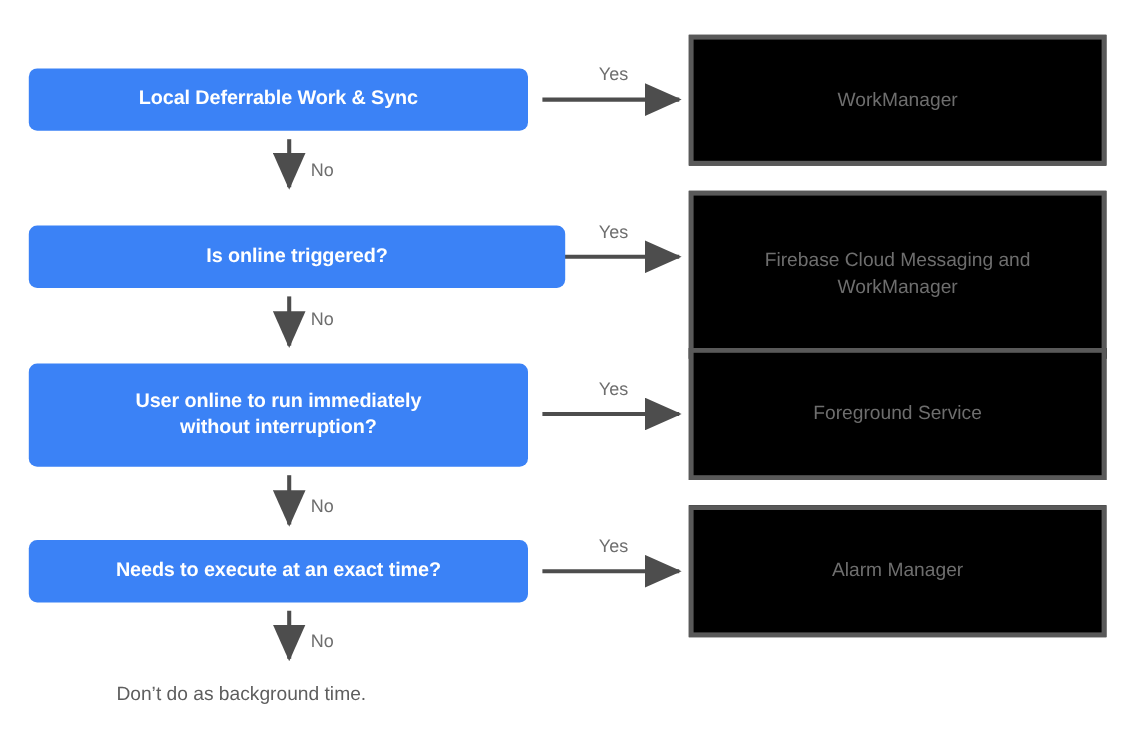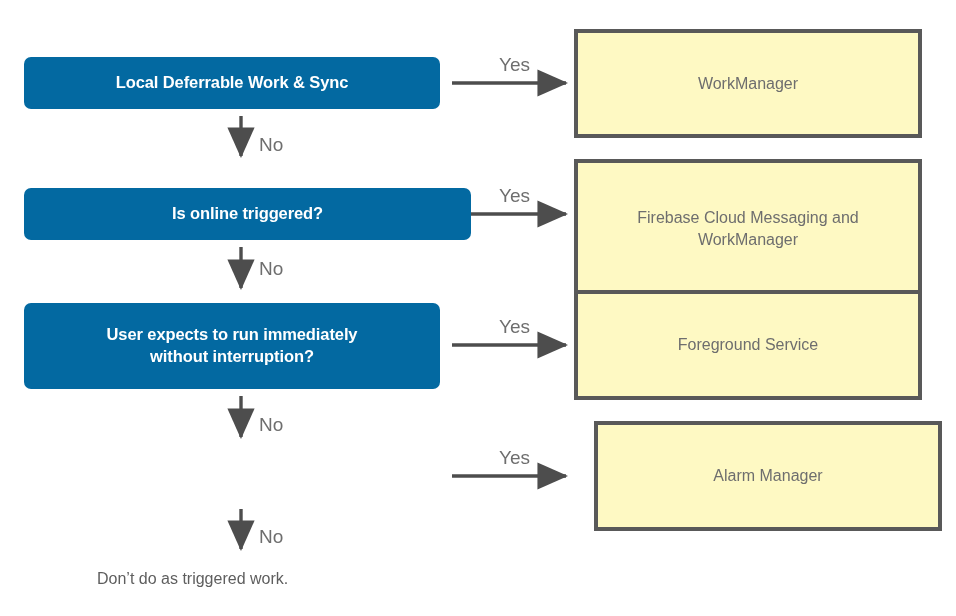--- a/index.html
+++ b/index.html
@@ -10,58 +10,58 @@
   #canvas {
     position: relative;
     width: 956px;
     height: 616px;
     background: #ffffff;
     font-family: "Liberation Sans", sans-serif;
     overflow: hidden;
   }
   .decision-box {
     position: absolute;
-    background: #0369a1;
+    background: #3b82f6;
     border-radius: 7px;
     display: flex;
     align-items: center;
     justify-content: center;
     box-sizing: border-box;
     padding: 4px 14px;
   }
   .decision-label {
     color: #ffffff;
     font-weight: bold;
     font-size: 16.5px;
     line-height: 1.32;
     text-align: center;
     letter-spacing: -0.1px;
     white-space: pre-line;
   }
   .result-box {
     position: absolute;
-    background: #fef9c3;
+    background: #000000;
     border: 4px solid #595959;
     display: flex;
     align-items: center;
     justify-content: center;
     box-sizing: border-box;
     padding: 4px 12px;
   }
   .result-label {
     color: #6e6e6e;
     font-size: 16px;
     line-height: 1.35;
     text-align: center;
     white-space: pre-line;
   }
   .edge-label {
     position: absolute;
     color: #6e6e6e;
-    font-size: 19px;
+    font-size: 15px;
     line-height: 1;
     white-space: nowrap;
   }
   .terminal-text {
     position: absolute;
     color: #5e5e5e;
     font-size: 16px;
     line-height: 1;
     white-space: nowrap;
   }
@@ -99,47 +99,50 @@
 
   <div class="decision-box" style="left:24px; top:57px; width:416px; height:52px;">
     <span class="decision-label">Local Deferrable Work &amp; Sync</span>
   </div>
 
   <div class="decision-box" style="left:24px; top:188px; width:447px; height:52px;">
     <span class="decision-label">Is online triggered?</span>
   </div>
 
   <div class="decision-box" style="left:24px; top:303px; width:416px; height:86px;">
-    <span class="decision-label">User expects to run immediately
+    <span class="decision-label">User online to run immediately
 without interruption?</span>
   </div>
 
+  <div class="decision-box" style="left:24px; top:450px; width:416px; height:52px;">
+    <span class="decision-label">Needs to execute at an exact time?</span>
+  </div>
 
   <div class="result-box" style="left:574px; top:29px; width:348px; height:109px;">
     <span class="result-label">WorkManager</span>
   </div>
 
   <div class="result-box" style="left:574px; top:159px; width:348px; height:140px;">
     <span class="result-label">Firebase Cloud Messaging and
 WorkManager</span>
   </div>
 
   <div class="result-box" style="left:574px; top:290px; width:348px; height:110px;justify-content:center;">
     <span class="result-label">Foreground Service</span>
   </div>
 
-  <div class="result-box" style="left:574px; top:421px; width:348px; height:110px;margin-left:20px;">
+  <div class="result-box" style="left:574px; top:421px; width:348px; height:110px;">
     <span class="result-label">Alarm Manager</span>
   </div>
 
   <span class="edge-label" style="left:499px; top:55px;">Yes</span>
   <span class="edge-label" style="left:499px; top:186px;">Yes</span>
   <span class="edge-label" style="left:499px; top:317px;">Yes</span>
   <span class="edge-label" style="left:499px; top:448px;">Yes</span>
 
   <span class="edge-label" style="left:259px; top:135px;">No</span>
   <span class="edge-label" style="left:259px; top:259px;">No</span>
   <span class="edge-label" style="left:259px; top:415px;">No</span>
   <span class="edge-label" style="left:259px; top:527px;">No</span>
 
-  <span class="terminal-text" style="left:97px; top:571px;">Don’t do as triggered work.</span>
+  <span class="terminal-text" style="left:97px; top:571px;">Don’t do as background time.</span>
 
 </div>
 
 </body></html>

